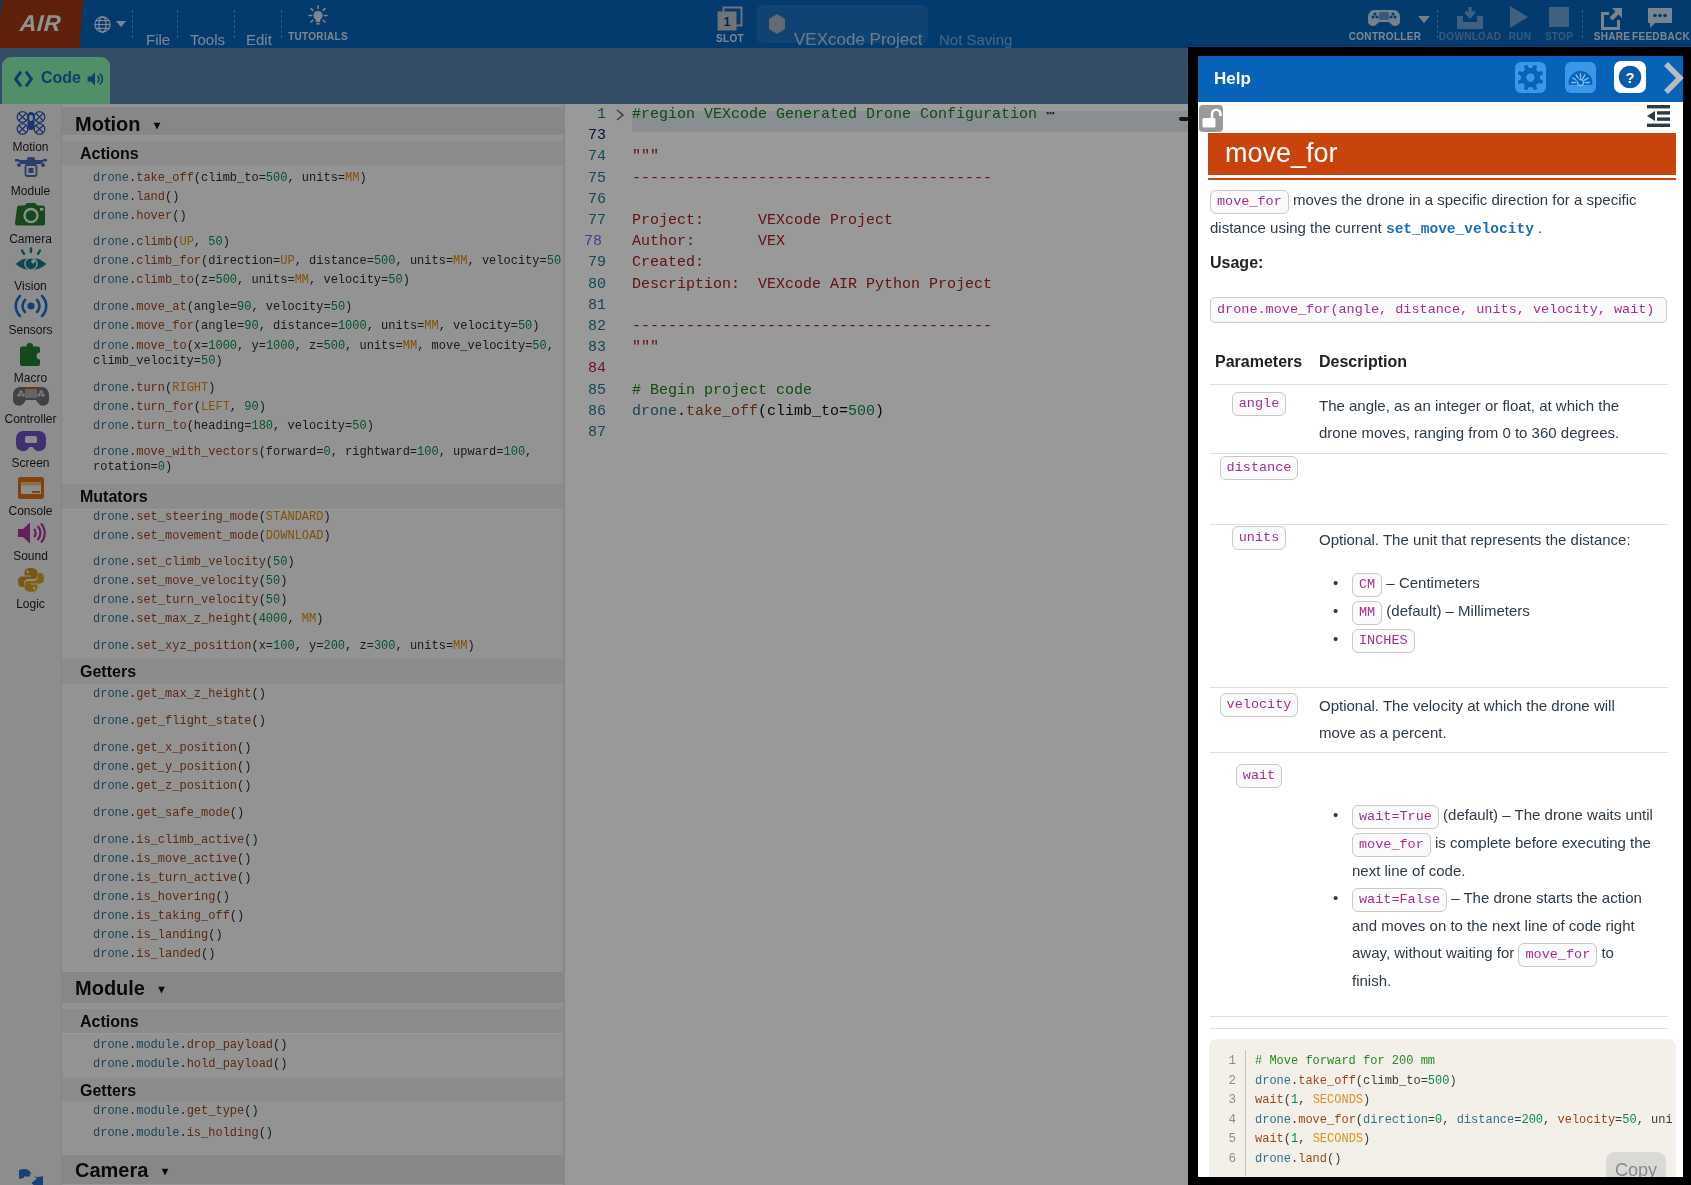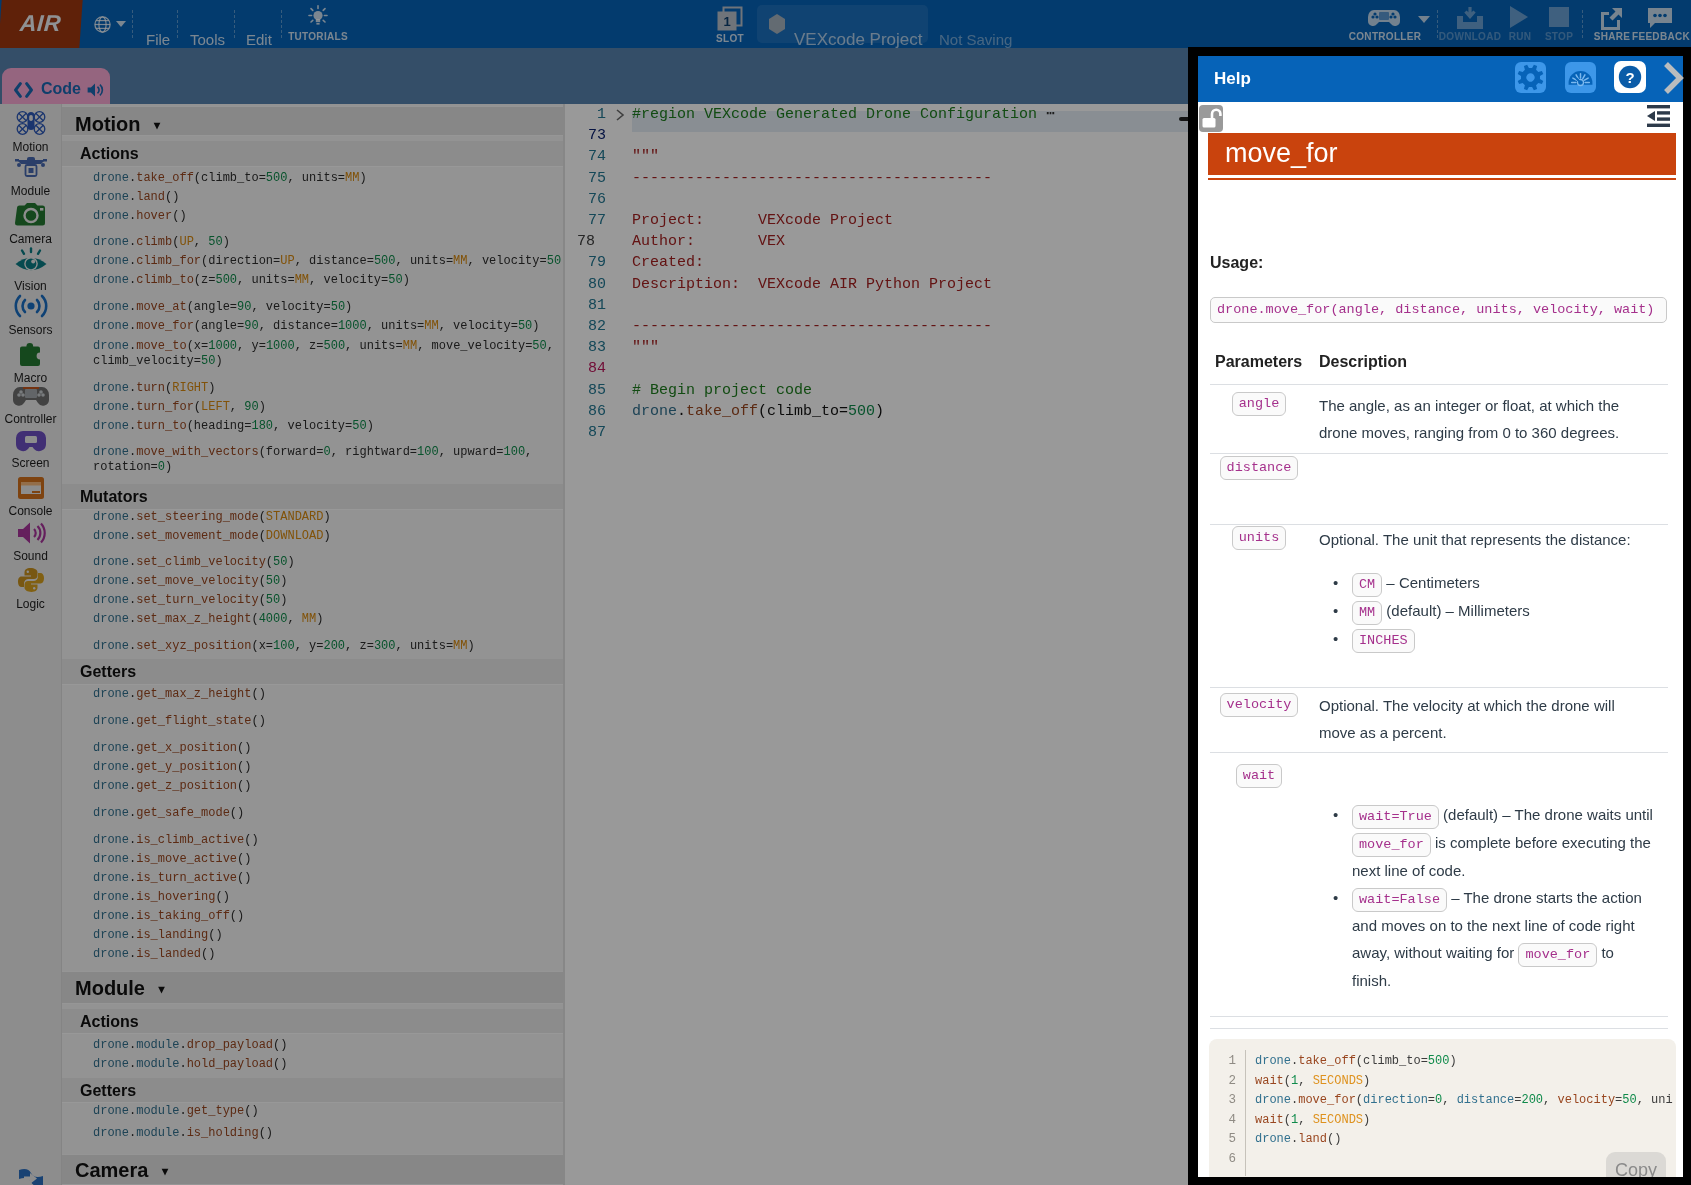--- a/index.html
+++ b/index.html
@@ -11,21 +11,21 @@
   #nav { position:absolute; left:0; top:0; width:1691px; height:48px; background:#0663b8; }
   #logo { position:absolute; left:0; top:0; width:81px; height:48px; background:#9e3710; color:#eef2f5; font-style:italic; font-weight:bold; font-size:23px; letter-spacing:0.5px; text-align:center; line-height:46px; transform:skewX(-4deg); }
   .navtxt { position:absolute; top:16px; height:32px; line-height:48px; color:rgba(255,255,255,.80); font-size:15px; }
   .navsep { position:absolute; top:10px; height:28px; width:0; border-left:1px dashed rgba(255,255,255,.35); }
   .navico { position:absolute; }
   .icolabel { position:absolute; color:rgba(255,255,255,.80); font-size:10px; font-weight:bold; letter-spacing:.3px; text-align:center; top:31px; }
   .dis { opacity:.40; }
 
   
   #row2 { position:absolute; left:0; top:48px; width:1691px; height:56px; background:#5782ad; }
-  #codetab { position:absolute; left:2px; top:20px; width:108px; height:47px; background:#f9a8d4; border-radius:9px 9px 0 0; }
+  #codetab { position:absolute; left:2px; top:9px; width:108px; height:47px; background:#86efac; border-radius:9px 9px 0 0; }
 
   
   #rail { position:absolute; left:0; top:104px; width:61px; height:1081px; background:#ececec; }
   .railitem { position:absolute; width:61px; text-align:center; }
   .raillabel { font-size:12px; color:#1c1c1c; }
 
   
   #api { position:absolute; left:61px; top:104px; width:502px; height:1081px; background:#f6f6f6; border-left:1px solid #dcdcdc; overflow:hidden; font-family:"Liberation Mono",monospace; font-size:12px; }
   .sechead { position:absolute; left:0; width:502px; background:#e2e2e2; border-top:1px solid #f8f8f8; border-bottom:1px solid #fbfbfb; font-family:"Liberation Sans",sans-serif; font-weight:bold; font-size:20px; color:#111; padding-left:13px; }
   .subhead { position:absolute; left:0; width:501px; background:#e9e9e9; border-bottom:1px solid #fdfdfd; font-family:"Liberation Sans",sans-serif; font-weight:bold; font-size:16px; color:#111; padding-left:18px; }
@@ -296,21 +296,21 @@
   </div>
   <div id="editor">
     <div id="linehl"></div>
     <div class="gut" style="left:0;top:0;height:360px;width:41px;position:absolute">
         <div style="position:absolute;top:0px;right:0;color:#237893">1</div>
         <div style="position:absolute;top:21.2px;right:0;color:#0b216f">73</div>
         <div style="position:absolute;top:42.4px;right:0;color:#237893">74</div>
         <div style="position:absolute;top:63.599999999999994px;right:0;color:#237893">75</div>
         <div style="position:absolute;top:84.8px;right:0;color:#237893">76</div>
         <div style="position:absolute;top:106.0px;right:0;color:#237893">77</div>
-        <div style="position:absolute;top:127.2px;right:11px;color:#404040">78</div>
+        <div style="position:absolute;top:127.2px;right:4px;color:#8b5cf6">78</div>
         <div style="position:absolute;top:148.4px;right:0;color:#237893">79</div>
         <div style="position:absolute;top:169.6px;right:0;color:#237893">80</div>
         <div style="position:absolute;top:190.79999999999998px;right:0;color:#237893">81</div>
         <div style="position:absolute;top:211.99999999999997px;right:0;color:#237893">82</div>
         <div style="position:absolute;top:233.19999999999996px;right:0;color:#237893">83</div>
         <div style="position:absolute;top:254.39999999999995px;right:0;color:#be185d">84</div>
         <div style="position:absolute;top:275.59999999999997px;right:0;color:#237893">85</div>
         <div style="position:absolute;top:296.79999999999995px;right:0;color:#237893">86</div>
         <div style="position:absolute;top:317.99999999999994px;right:0;color:#237893">87</div>
       </div>
@@ -365,20 +365,21 @@
             <rect x="0" y="0" width="23" height="3.4"></rect>
             <rect x="10" y="6.2" width="13" height="3.4"></rect>
             <rect x="10" y="12.4" width="13" height="3.4"></rect>
             <rect x="0" y="18.6" width="23" height="3.4"></rect>
             <path d="M8 6 v10 l-8 -5z"></path>
           </g>
         </svg>
     <div style="position:absolute;left:10px;top:31px;width:468px;height:42px;background:#c9430d"></div>
     <div style="position:absolute;left:27px;top:36px;color:#fff;font-size:27px">move_for</div>
     <div style="position:absolute;left:10px;top:76px;width:468px;height:2px;background:#c9430d"></div>
+    <div style="position:absolute;left:12px;top:84px;width:458px;line-height:27px"><span class="chip">move_for</span> moves the drone in a specific direction for a specific distance using the current <b style="font-family:'Liberation Mono',monospace;color:#1a70b8;font-size:14.5px">set_move_velocity</b> .</div>
     <div style="position:absolute;left:12px;top:152px;font-weight:bold;font-size:16px;color:#222">Usage:</div>
     <div style="position:absolute;left:12px;top:195px;width:457px;height:26px;background:#fafafa;border:1px solid #c9c9c9;border-radius:5px;font-family:'Liberation Mono',monospace;font-size:13.5px;color:#a5308c;line-height:24px;padding-left:6px;white-space:nowrap;overflow:hidden">drone.move_for(angle, distance, units, velocity, wait)</div>
     <div style="position:absolute;left:17px;top:251px;font-weight:bold;font-size:16px;color:#222">Parameters</div>
     <div style="position:absolute;left:121px;top:251px;font-weight:bold;font-size:16px;color:#222">Description</div>
     <div class="hdiv" style="top:282px"></div>
     <div style="position:absolute;left:12px;top:290px;width:98px;text-align:center"><span class="chip">angle</span></div>
     <div style="position:absolute;left:121px;top:290px;width:325px;line-height:27px">The angle, as an integer or float, at which the drone moves, ranging from 0 to 360 degrees.</div>
     <div class="hdiv" style="top:351px"></div>
     <div style="position:absolute;left:12px;top:354px;width:98px;text-align:center"><span class="chip">distance</span></div>
     <div class="hdiv" style="top:422px"></div>
@@ -404,20 +405,21 @@
       <div style="position:absolute;left:0;top:13px;width:27px;text-align:right;font-family:'Liberation Mono',monospace;font-size:12.5px;line-height:19.5px;color:#8f8b84">
             <div style="height:19.5px">1</div>
             <div style="height:19.5px">2</div>
             <div style="height:19.5px">3</div>
             <div style="height:19.5px">4</div>
             <div style="height:19.5px">5</div>
             <div style="height:19.5px">6</div>
           </div>
       <div style="position:absolute;left:36px;top:11px;bottom:13px;width:1px;background:#c6c2ba"></div>
       <div style="position:absolute;left:46px;top:13px;right:0;font-family:'Liberation Mono',monospace;font-size:12px;line-height:19.5px;color:#3b3b3b;overflow:hidden">
+            <div style="height:19.5px;white-space:nowrap"><i class="xg"># Move forward for 200 mm</i></div>
             <div style="height:19.5px;white-space:nowrap"><i class="xb">drone</i>.<i class="xm">take_off</i>(climb_to=<i class="xn">500</i>)</div>
             <div style="height:19.5px;white-space:nowrap"><i class="xm">wait</i>(<i class="xn">1</i>, <i class="xo">SECONDS</i>)</div>
             <div style="height:19.5px;white-space:nowrap"><i class="xb">drone</i>.<i class="xm">move_for</i>(<i class="xb">direction</i>=<i class="xn">0</i>, <i class="xb">distance</i>=<i class="xn">200</i>, <i class="xm">velocity</i>=<i class="xn">50</i>, uni</div>
             <div style="height:19.5px;white-space:nowrap"><i class="xm">wait</i>(<i class="xn">1</i>, <i class="xo">SECONDS</i>)</div>
             <div style="height:19.5px;white-space:nowrap"><i class="xb">drone</i>.<i class="xm">land</i>()</div>
           </div>
       <div style="position:absolute;left:397px;top:113px;width:60px;height:40px;background:#dbd9d5;border-radius:9px;text-align:center;font-size:18px;color:#8a8a8a;line-height:36px">Copy</div>
     </div>
   </div>
 </div>

